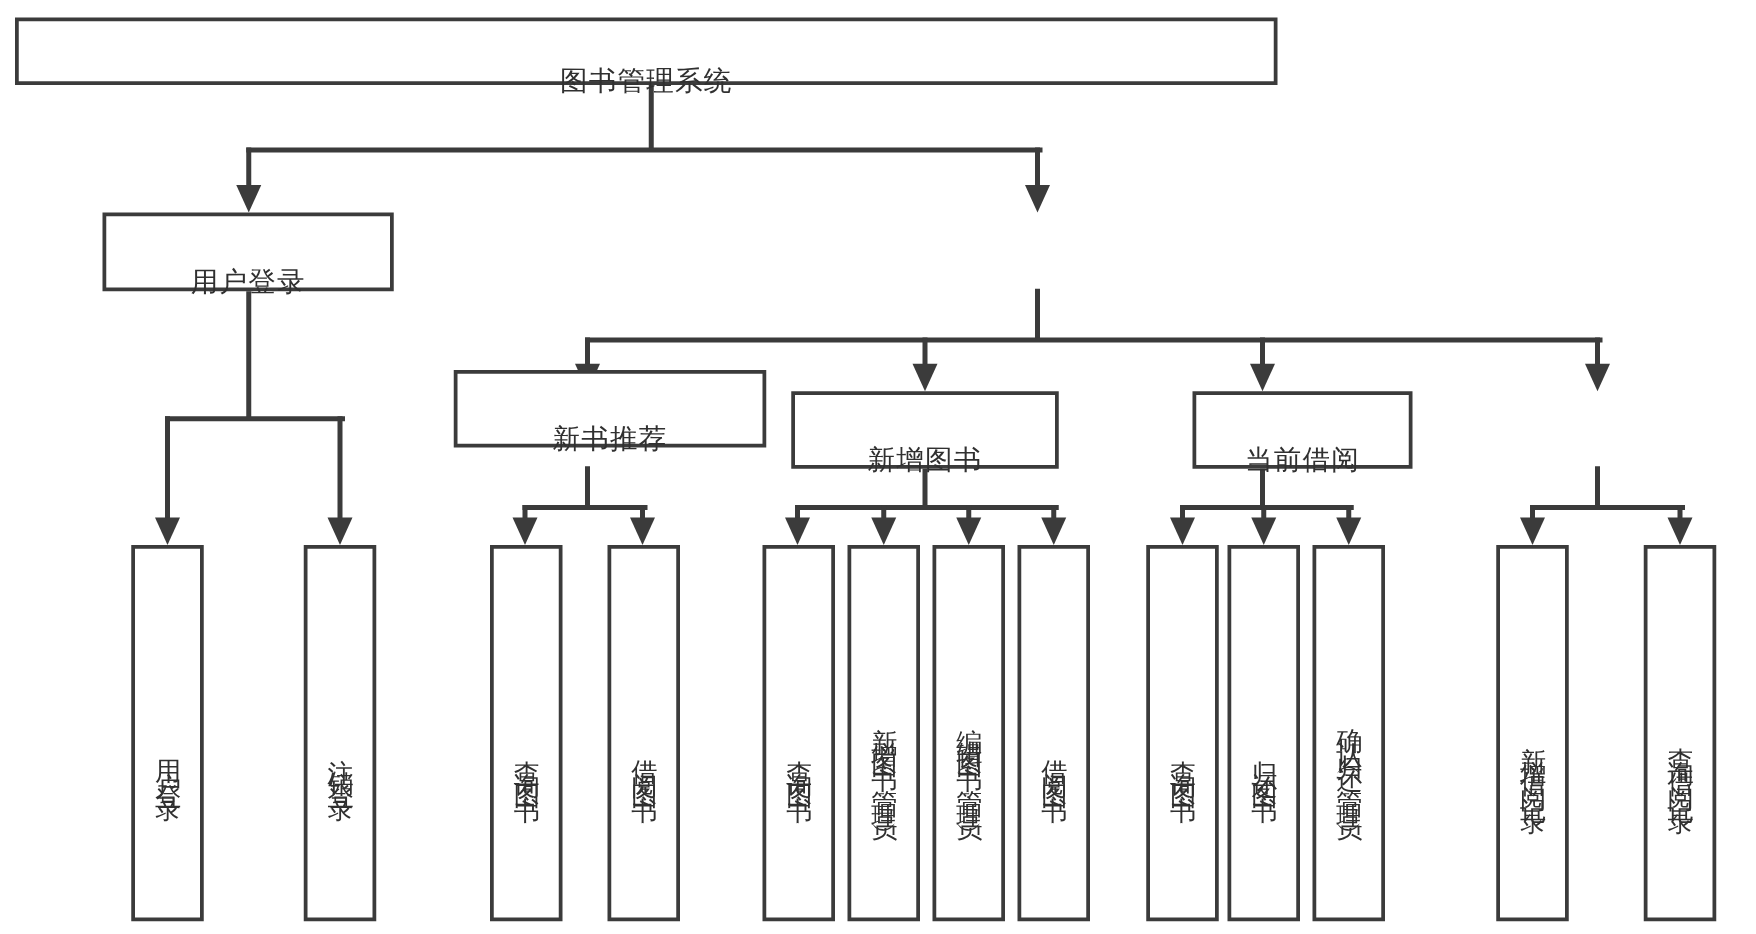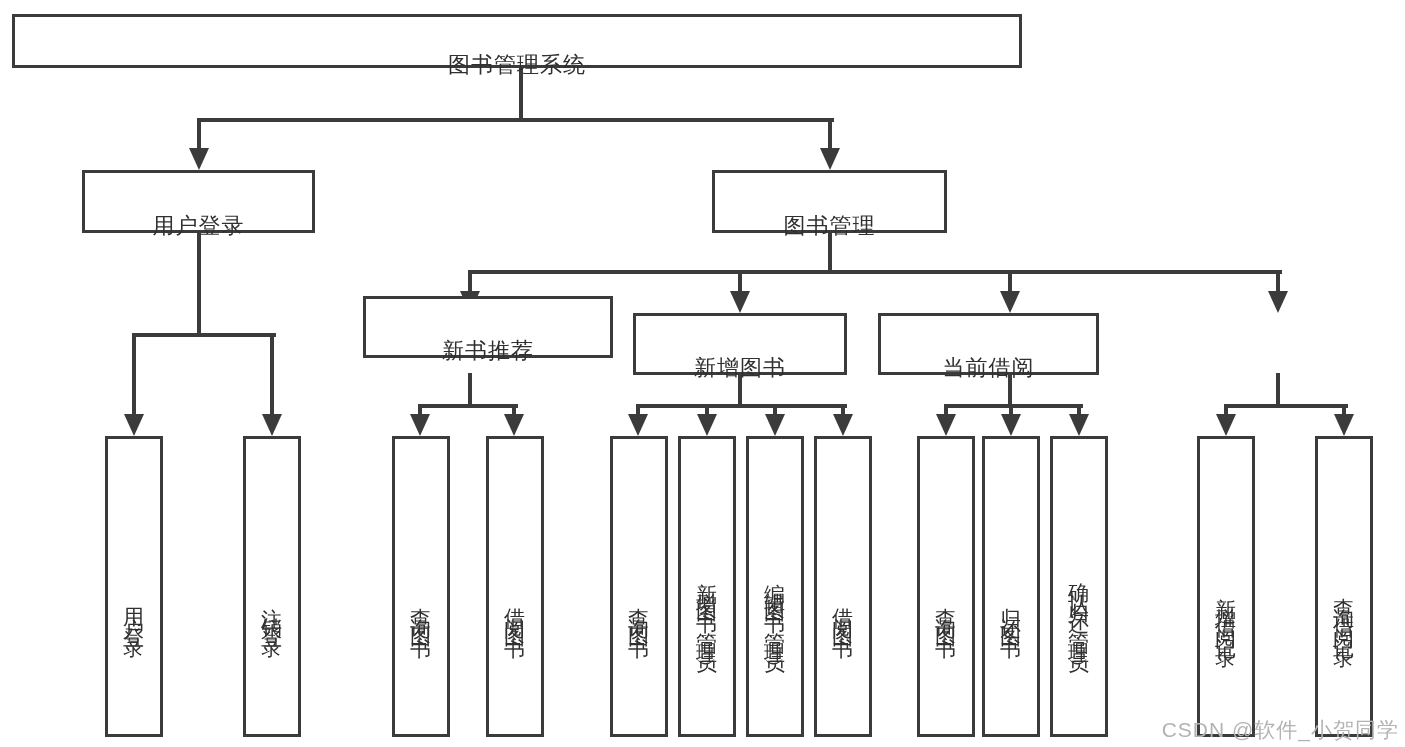--- a/index.html
+++ b/index.html
@@ -67,23 +67,20 @@
     <div class="vline" style="left:519px;top:66px;height:54px"></div>
     <div class="hline" style="left:197px;top:118px;width:637px"></div>
     <div class="stem" style="left:197px;top:118px;height:32px"></div>
     <div class="stem" style="left:828px;top:118px;height:32px"></div>
     <div class="arrow" style="left:189px;top:148px"></div>
     <div class="arrow" style="left:820px;top:148px"></div>
   </div>
 
   <div class="box" style="left:82px;top:170px;width:233px;height:63px">
     <span class="lbl">用户登录</span>
-  </div>
-  <div class="box" style="left:712px;top:170px;width:235px;height:63px">
-    <span class="lbl">图书管理</span>
   </div>
 
   <div>
     <div class="vline" style="left:197px;top:231px;height:104px"></div>
     <div class="hline" style="left:132px;top:333px;width:144px"></div>
     <div class="stem" style="left:132px;top:333px;height:83px"></div>
     <div class="stem" style="left:270px;top:333px;height:83px"></div>
     <div class="arrow" style="left:124px;top:414px"></div>
     <div class="arrow" style="left:262px;top:414px"></div>
   </div>
@@ -100,21 +97,21 @@
     <div class="arrow" style="left:1000px;top:291px"></div>
     <div class="arrow" style="left:1268px;top:291px"></div>
   </div>
 
   <div class="box" style="left:363px;top:296px;width:250px;height:62px">
     <span class="lbl">新书推荐</span>
   </div>
   <div class="box" style="left:633px;top:313px;width:214px;height:62px">
     <span class="lbl">新增图书</span>
   </div>
-  <div class="box" style="left:878px;top:313px;width:221px;height:62px">
+  <div class="box" style="left:954px;top:313px;width:176px;height:62px">
     <span class="lbl">当前借阅</span>
   </div>
 
   <div>
     <div class="vline" style="left:468px;top:373px;height:33px"></div>
     <div class="hline" style="left:418px;top:404px;width:100px"></div>
     <div class="stem" style="left:418px;top:404px;height:12px"></div>
     <div class="stem" style="left:512px;top:404px;height:12px"></div>
     <div class="arrow" style="left:410px;top:414px"></div>
     <div class="arrow" style="left:504px;top:414px"></div>
@@ -190,15 +187,14 @@
     <span class="lbl">确认归还（管理员）</span>
   </div>
 
   <div class="box leaf" style="left:1197px">
     <span class="lbl">新增借阅记录</span>
   </div>
   <div class="box leaf" style="left:1315px">
     <span class="lbl">查询借阅记录</span>
   </div>
 
-  <div class="watermark">CSDN @软件_小贺同学</div>
 
 </div>
 
 </body></html>

